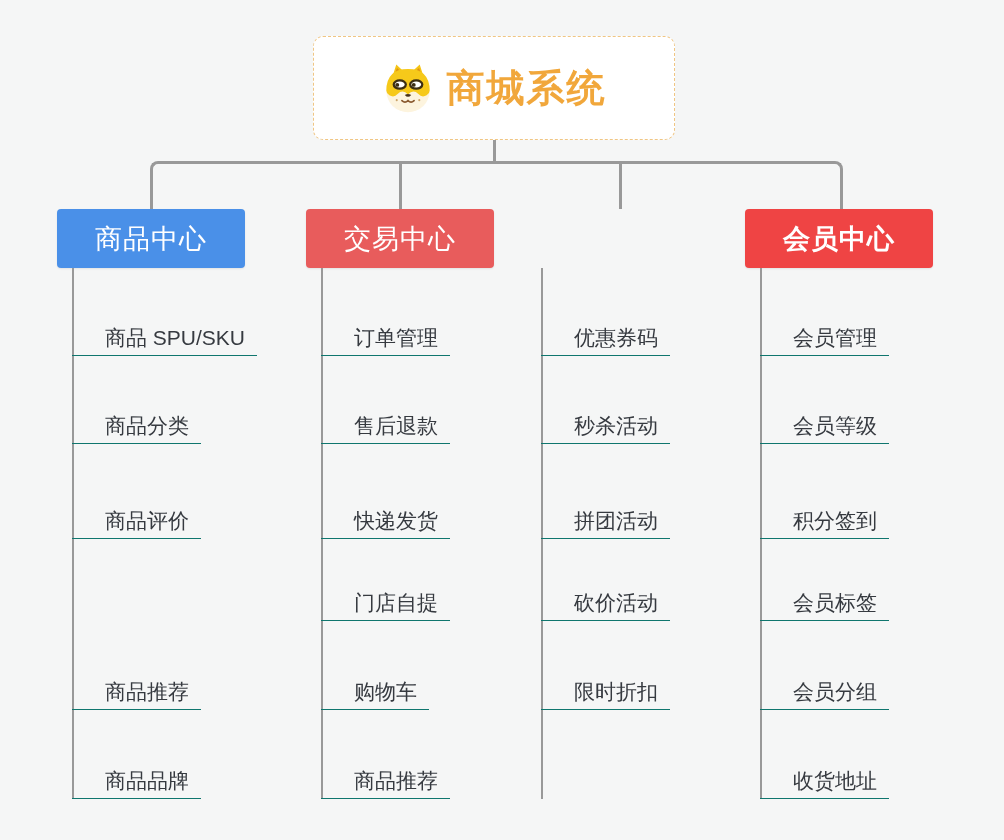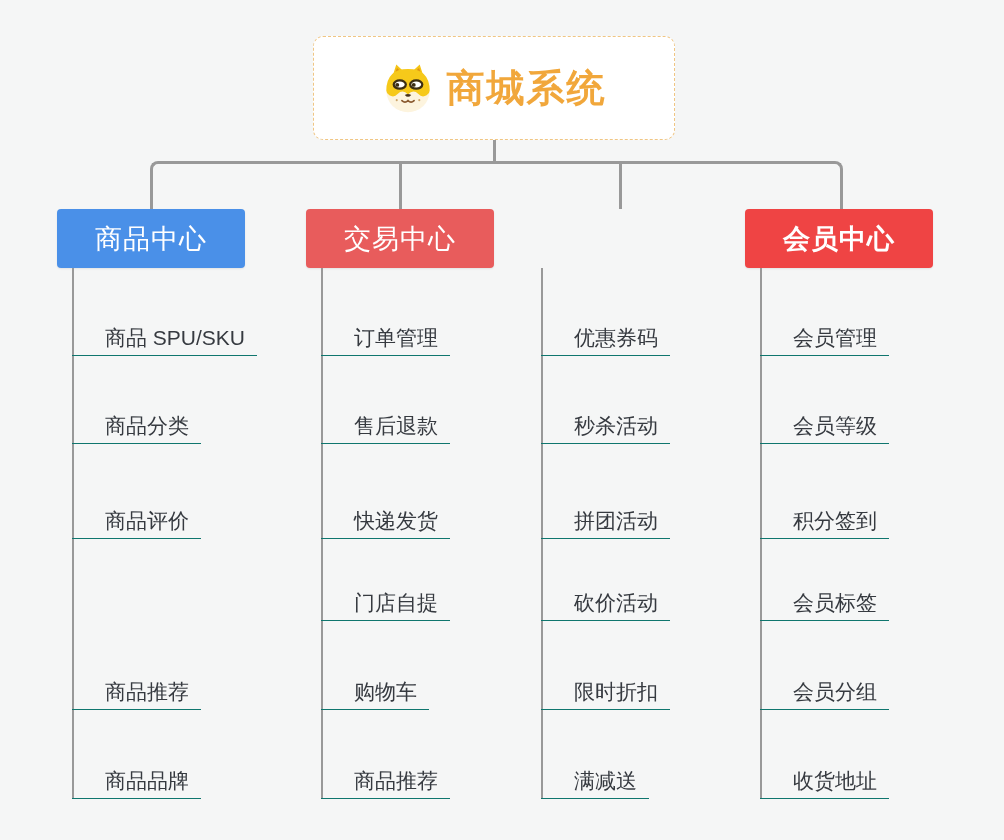--- a/index.html
+++ b/index.html
@@ -102,21 +102,20 @@
     <div class="leaf row-5">商品推荐</div>
   </div>
 
   <div class="branch col-2">
     <div class="branch-vline"></div>
     <div class="leaf row-0">优惠券码</div>
     <div class="leaf row-1">秒杀活动</div>
     <div class="leaf row-2">拼团活动</div>
     <div class="leaf row-3">砍价活动</div>
     <div class="leaf row-4">限时折扣</div>
-    <div class="leaf row-5">满减送</div>
   </div>
 
   <div class="branch col-3">
     <div class="branch-header" style="background: #ef4444; font-weight: bold;">会员中心</div>
     <div class="branch-vline"></div>
     <div class="leaf row-0">会员管理</div>
     <div class="leaf row-1">会员等级</div>
     <div class="leaf row-2">积分签到</div>
     <div class="leaf row-3">会员标签</div>
     <div class="leaf row-4">会员分组</div>

